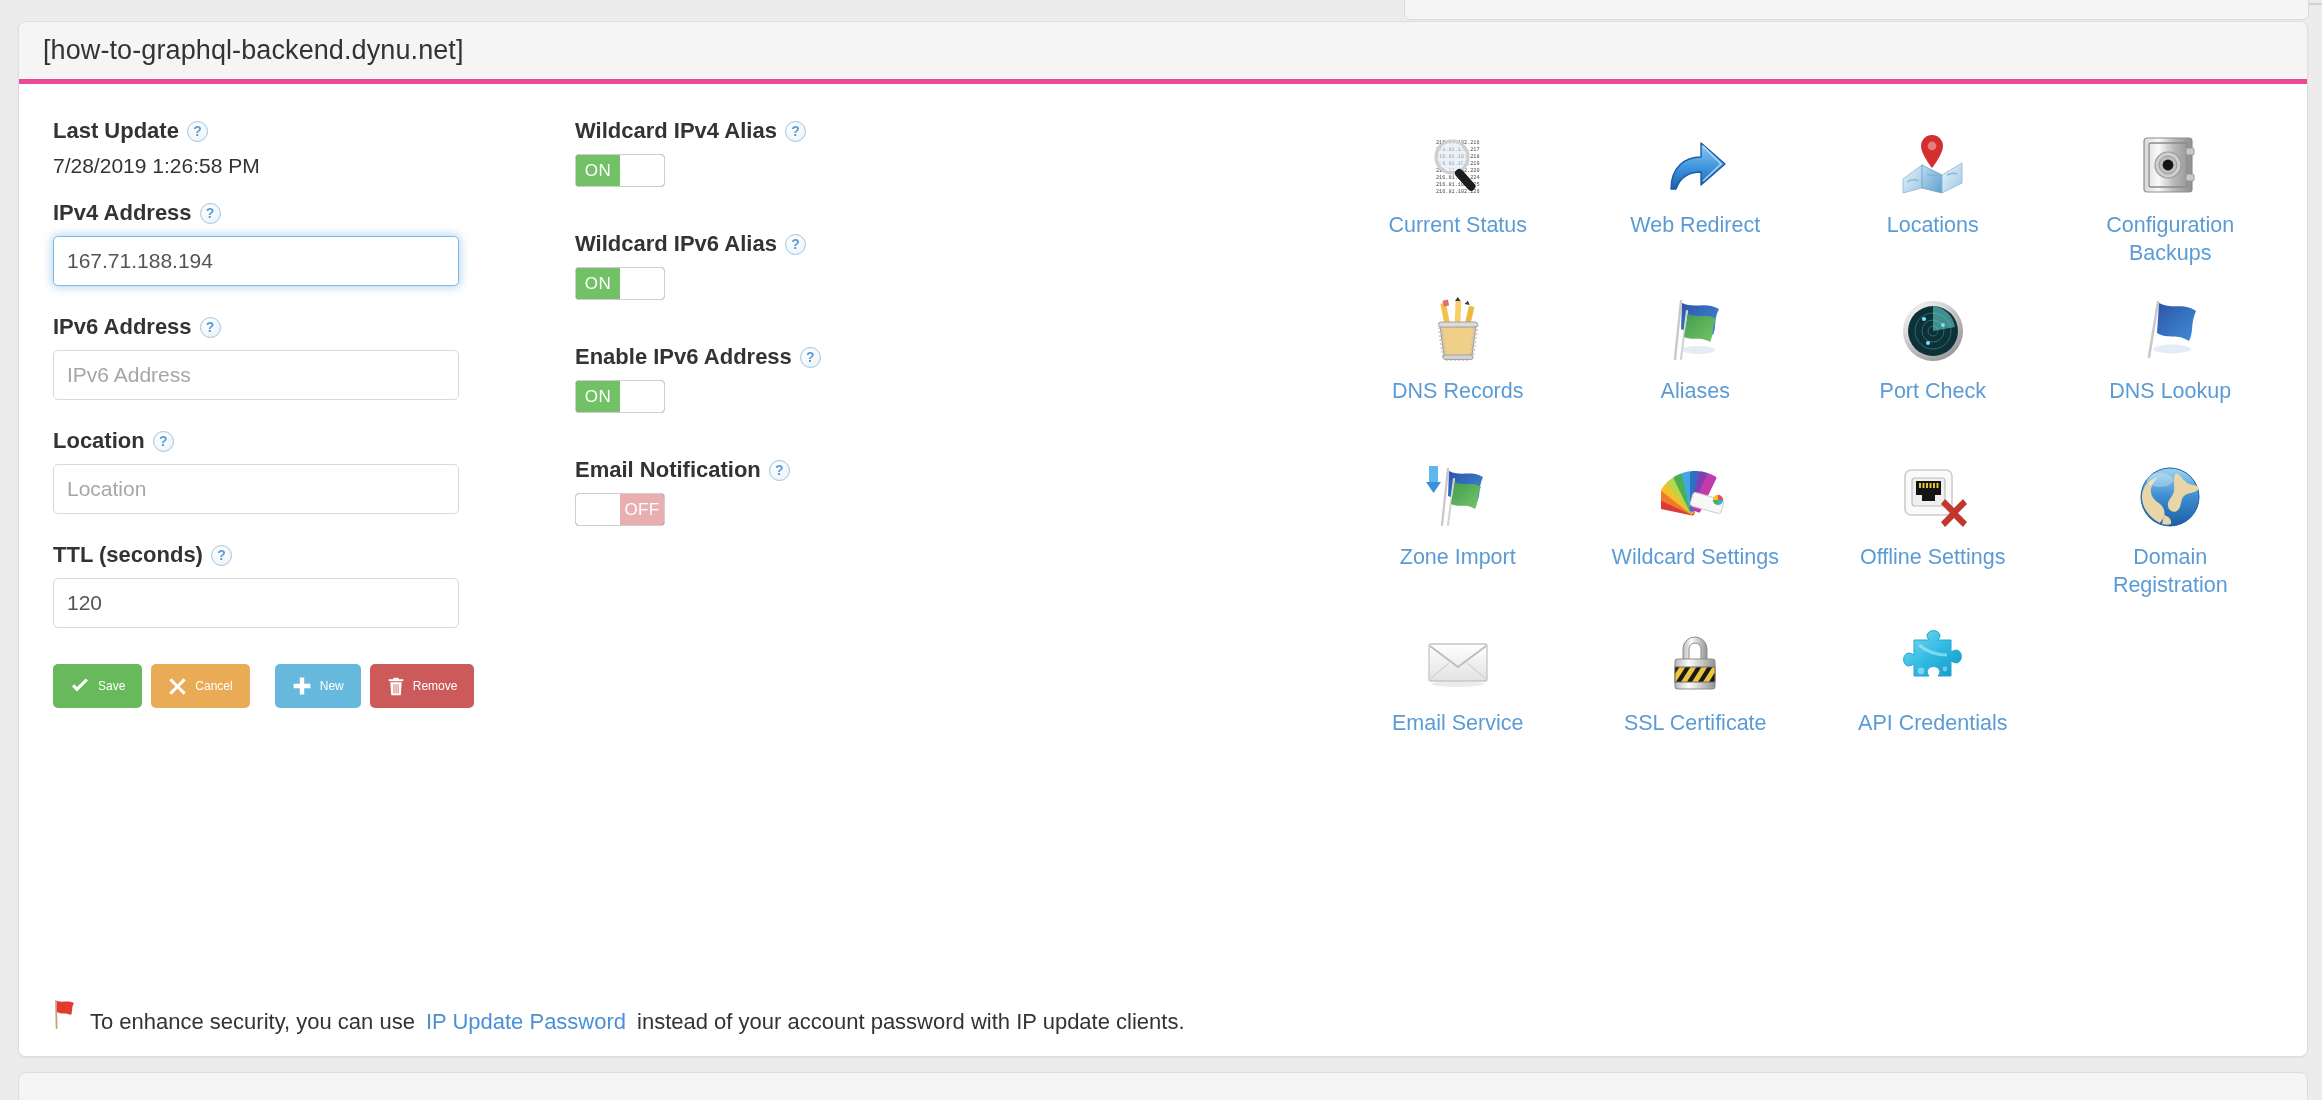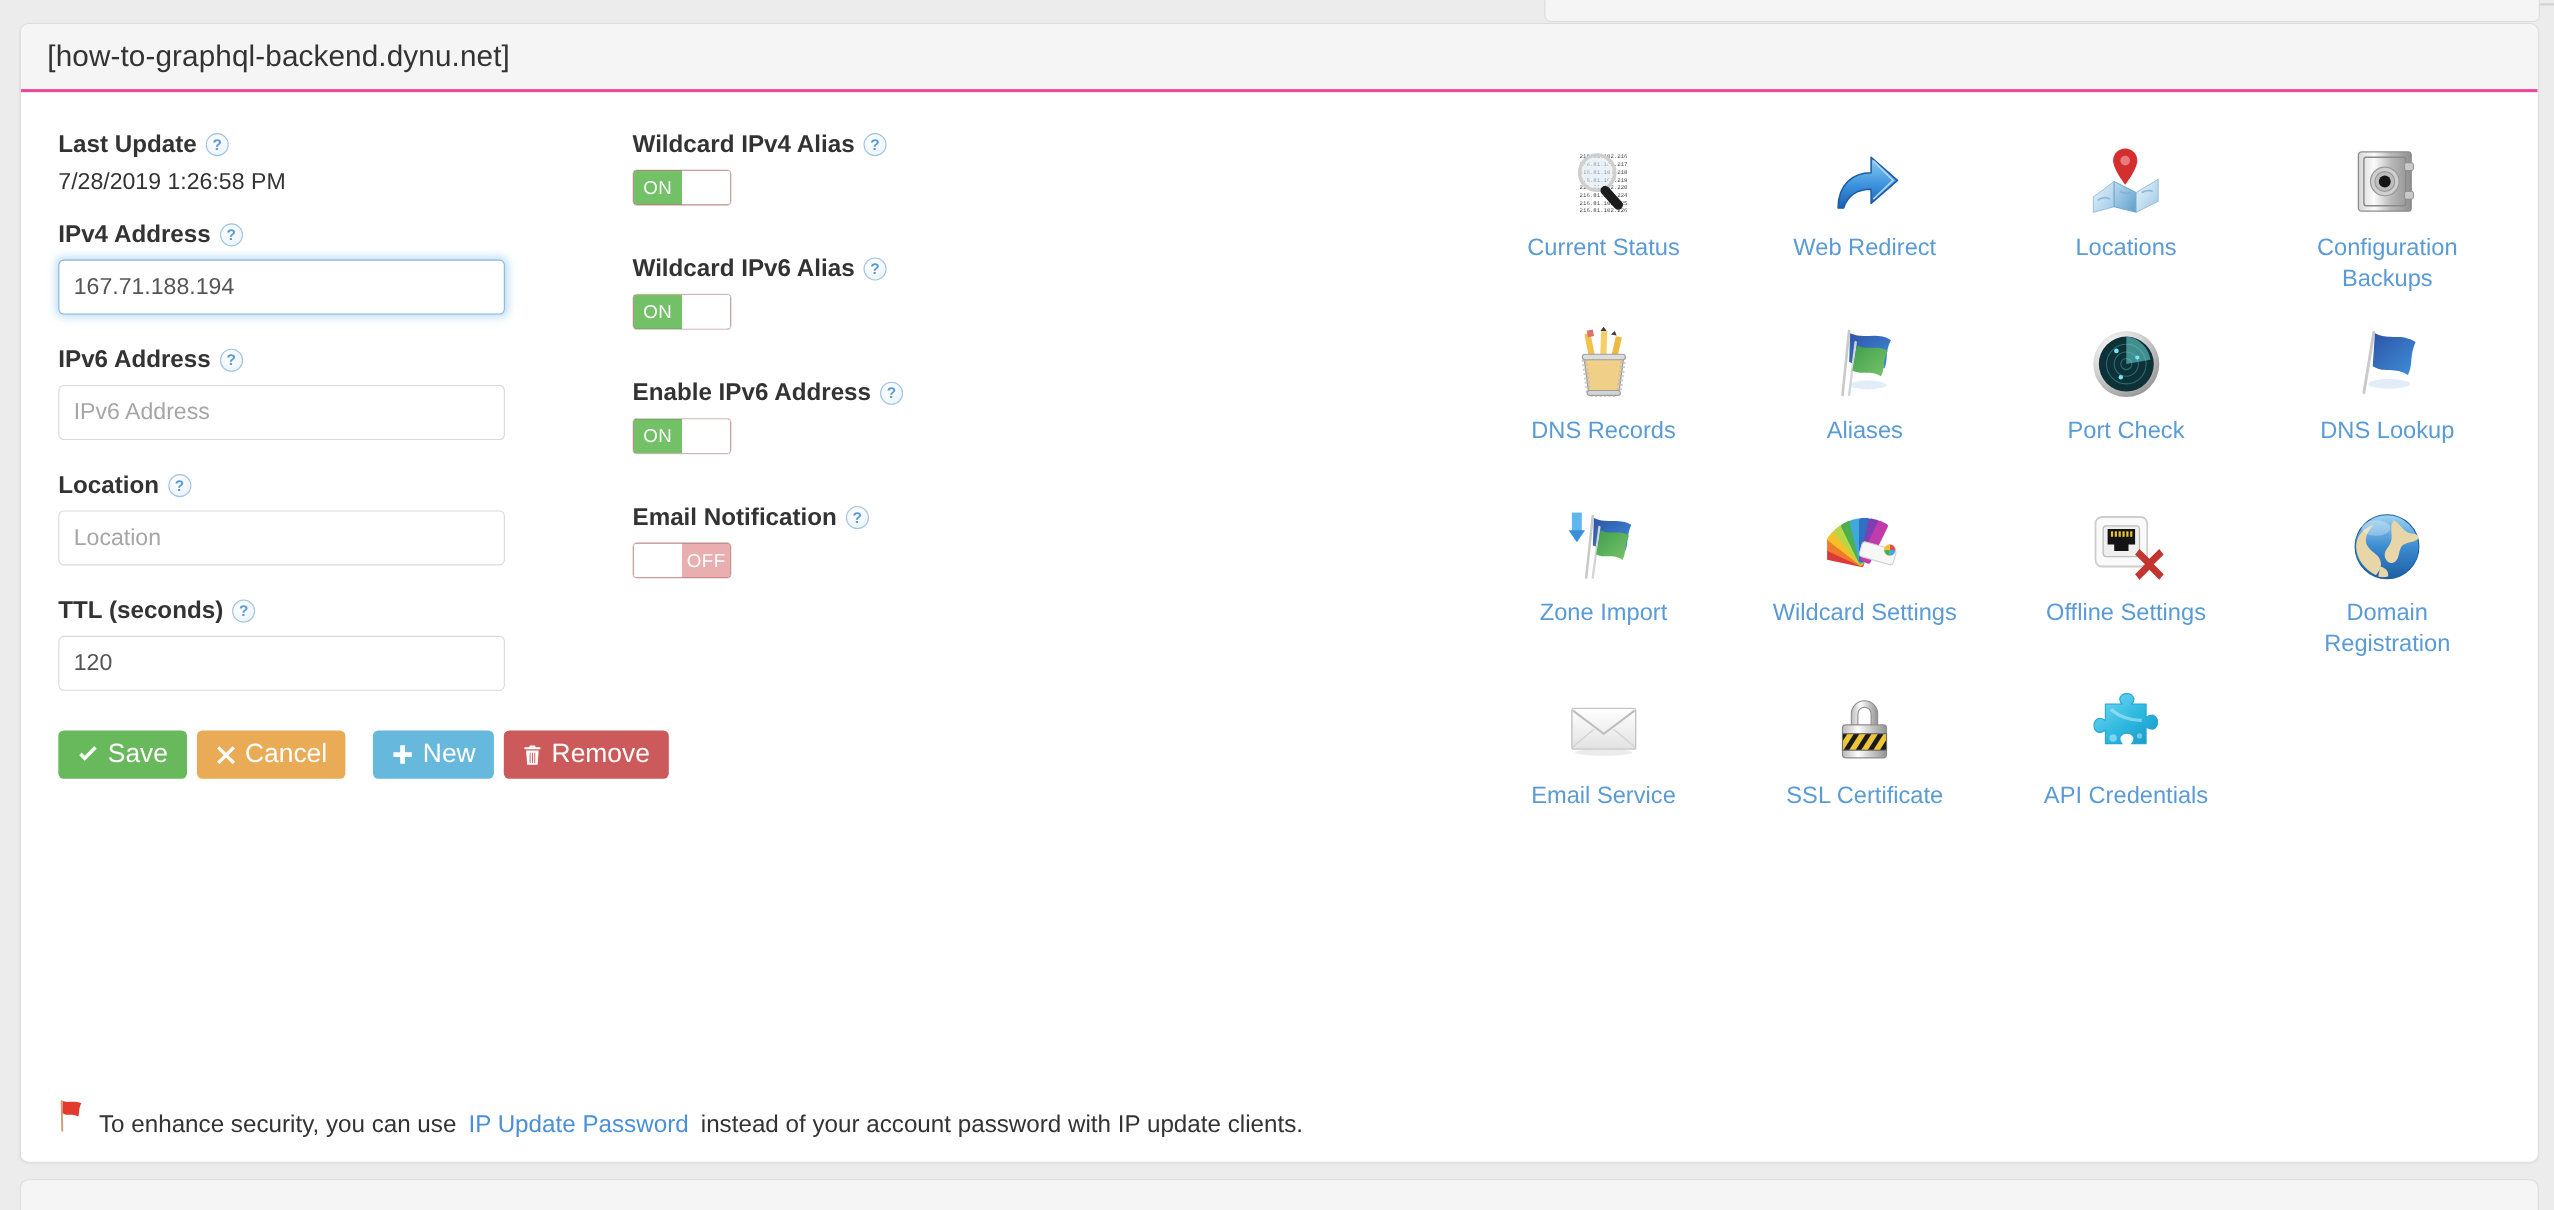--- a/index.html
+++ b/index.html
@@ -39,21 +39,21 @@
     width: 2290px; height: 1036px;
     background: #ffffff;
     border: 1px solid #dddddd;
     border-radius: 8px;
     box-shadow: 0 1px 2px rgba(0,0,0,.05);
     overflow: hidden;
   }
   .panel-header {
     height: 62px;
     background: #f5f5f5;
-    border-bottom: 3px solid #ec4899;
+    border-bottom: 5px solid #ec4899;
     display: flex;
     align-items: center;
     padding: 0 24px;
   }
   .panel-title {
     font-size: 27px;
     color: #333333;
     letter-spacing: .1px;
   }
   .panel-body {
@@ -157,21 +157,21 @@
   .toggle.off .knob-on  { background: #ffffff; }
   .toggle.off .knob-off { background: #e8aeb0; }
 
   
   .btn-row { display: flex; gap: 9px; margin-top: 4px; }
   .btn {
     height: 44px;
     border: none;
     border-radius: 5px;
     color: #fff;
-    font-size: 24px;
+    font-size: 12px;
     display: inline-flex;
     align-items: center;
     justify-content: center;
     gap: 8px;
     padding: 0 17px;
     cursor: pointer;
     font-family: "Liberation Sans", sans-serif;
   }
   .btn-save   { background: #68b85c; }
   .btn-cancel { background: #e9ab56; }

